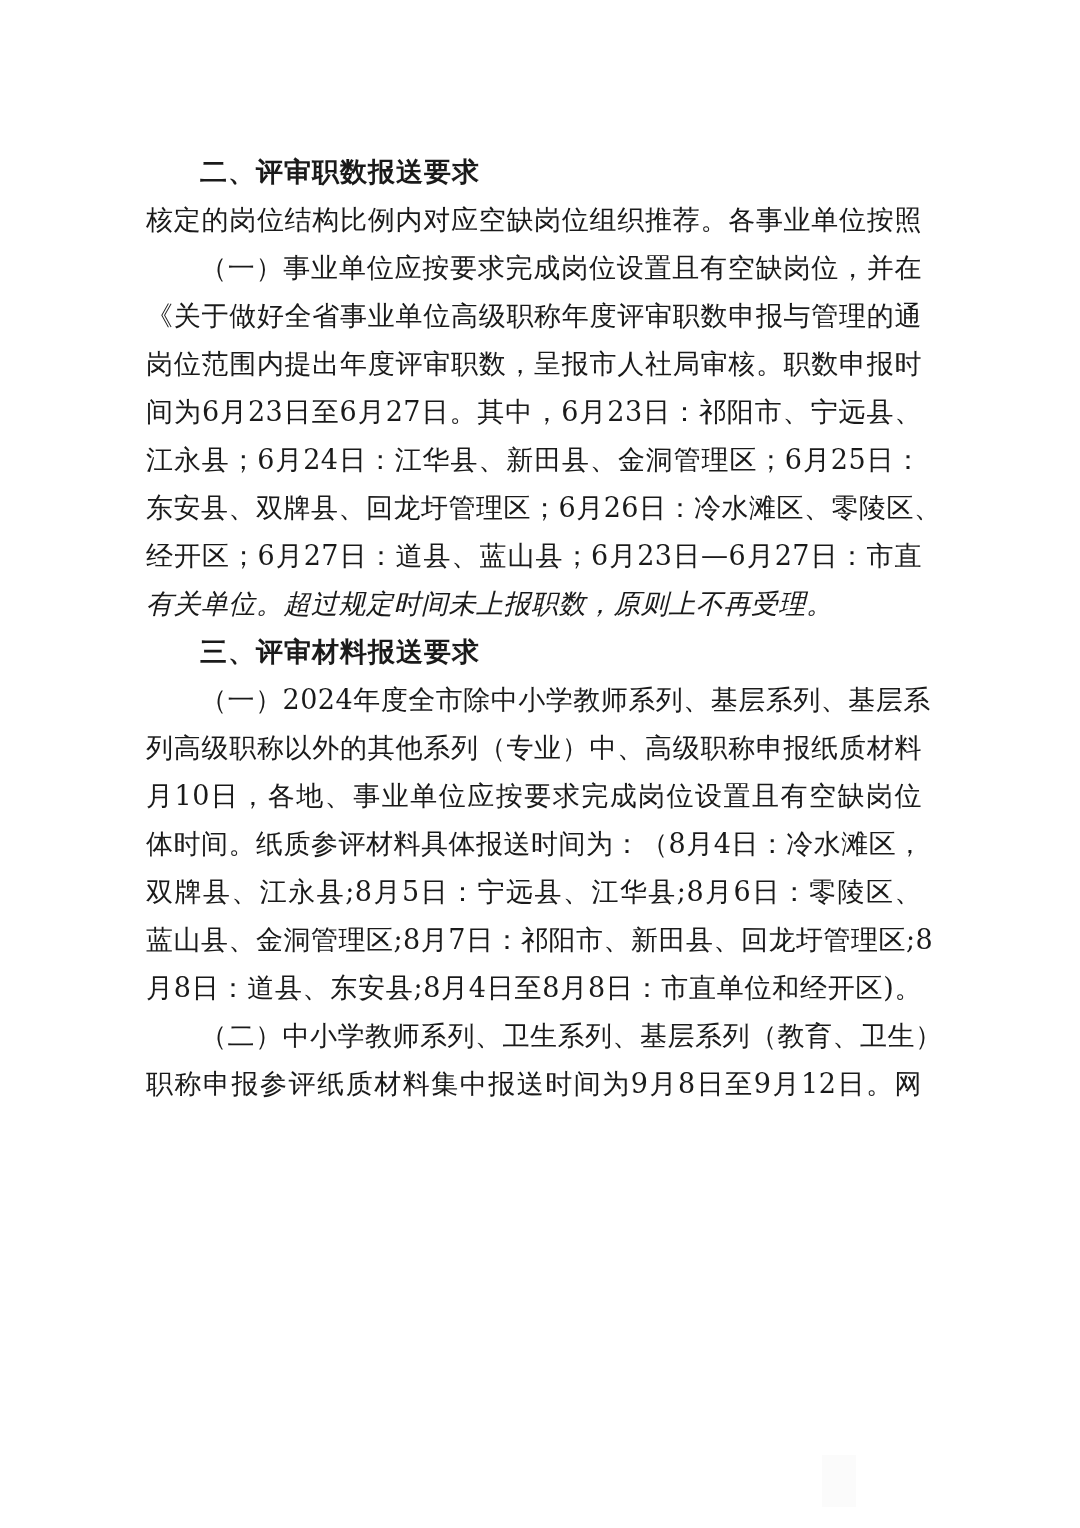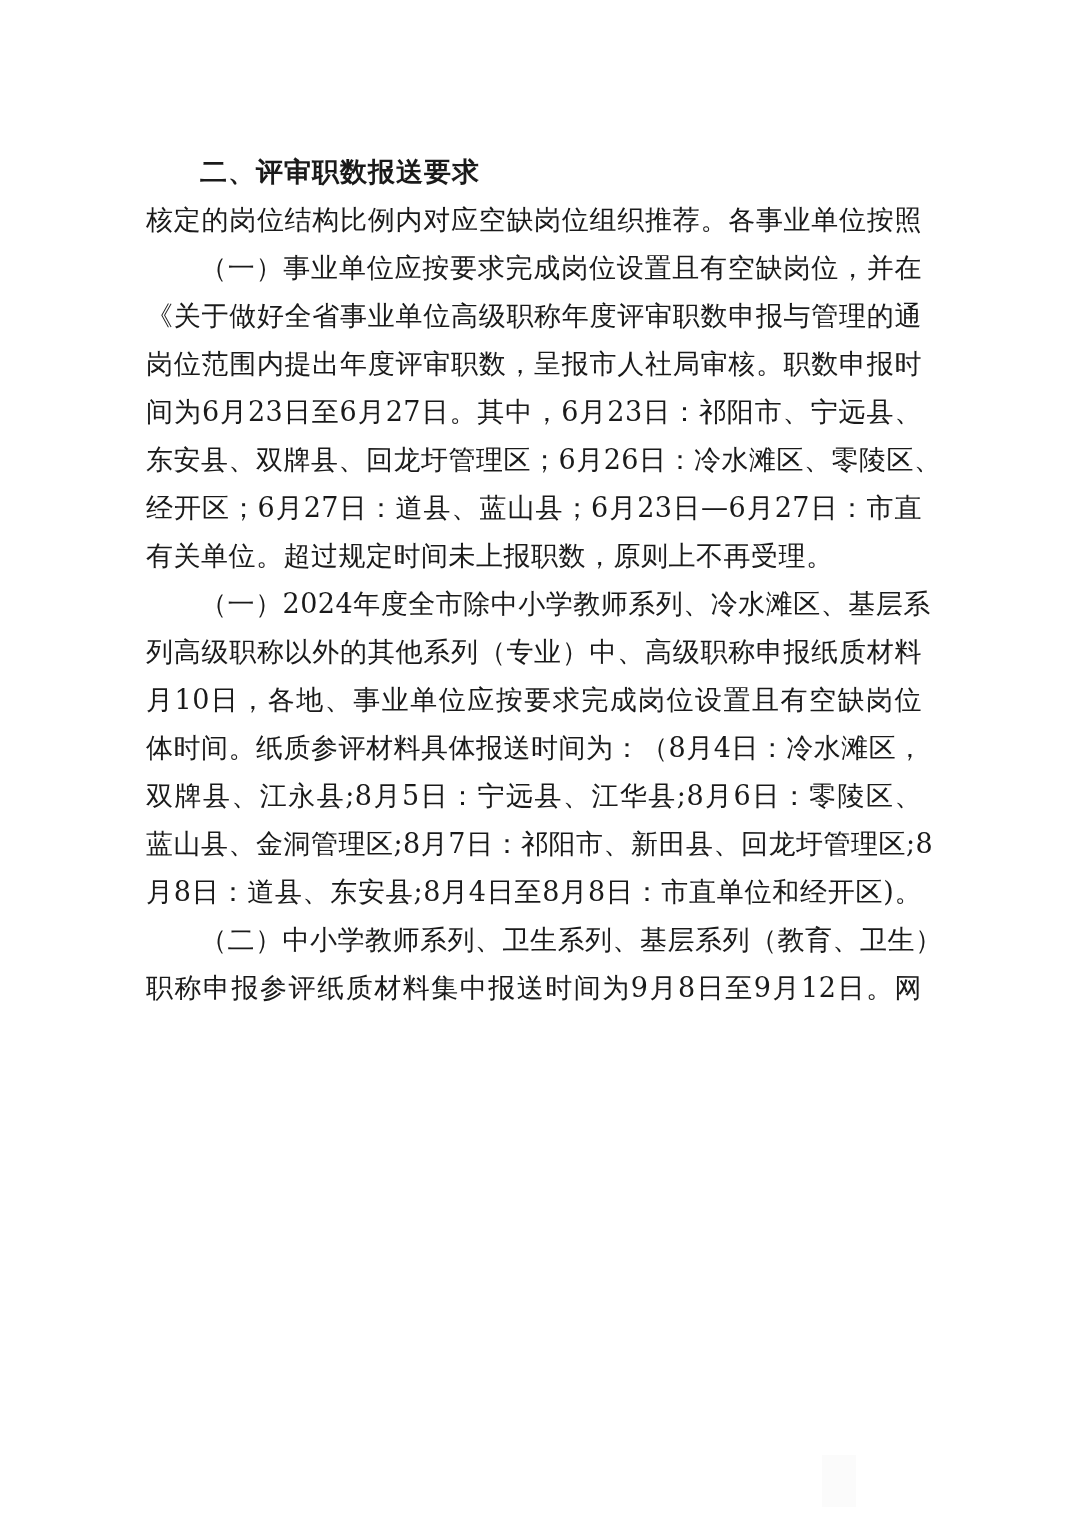--- a/index.html
+++ b/index.html
@@ -26,20 +26,21 @@
       height: 48px;
       line-height: 48px;
       font-size: 27px;
       white-space: nowrap;
       text-align: justify;
       text-align-last: justify;
       letter-spacing: 0.5px;
     }
     .line.last {
       text-align-last: left;
+      font-style: italic;
     }
     .heading {
       height: 48px;
       line-height: 48px;
       font-size: 27px;
       font-weight: bold;
       font-family: "DejaVu Sans", "Liberation Sans", sans-serif;
       padding-left: 54px;
       white-space: nowrap;
       letter-spacing: 1px;
@@ -62,29 +63,31 @@
 <div class="page">
 
   <div class="heading">二、评审职数报送要求</div>
 
   <div>
     <div class="line">核定的岗位结构比例内对应空缺岗位组织推荐。各事业单位按照</div>
     <div class="line indent">（一）事业单位应按要求完成岗位设置且有空缺岗位，并在</div>
     <div class="line">《关于做好全省事业单位高级职称年度评审职数申报与管理的通</div>
     <div class="line">岗位范围内提出年度评审职数，呈报市人社局审核。职数申报时</div>
     <div class="line">间为6月23日至6月27日。其中，6月23日：祁阳市、宁远县、</div>
+    <div class="line">江永县；6月24日：江华县、新田县、金洞管理区；6月25日：</div>
     <div class="line">东安县、双牌县、回龙圩管理区；6月26日：冷水滩区、零陵区、</div>
     <div class="line">经开区；6月27日：道县、蓝山县；6月23日—6月27日：市直</div>
     <div class="line last">有关单位。超过规定时间未上报职数，原则上不再受理。</div>
   </div>
 
 
+  <div class="heading">三、评审材料报送要求</div>
 
   <div>
-    <div class="line indent">（一）2024年度全市除中小学教师系列、冷水滩区、基层系</div>
+    <div class="line indent">（一）2024年度全市除中小学教师系列、基层系列、基层系</div>
     <div class="line">列高级职称以外的其他系列（专业）中、高级职称申报纸质材料</div>
     <div class="line">月10日，各地、事业单位应按要求完成岗位设置且有空缺岗位</div>
     <div class="line">体时间。纸质参评材料具体报送时间为：（8月4日：冷水滩区，</div>
     <div class="line">双牌县、江永县;8月5日：宁远县、江华县;8月6日：零陵区、</div>
     <div class="line">蓝山县、金洞管理区;8月7日：祁阳市、新田县、回龙圩管理区;8</div>
     <div class="line">月8日：道县、东安县;8月4日至8月8日：市直单位和经开区)。</div>
   </div>
 
   <div>
     <div class="line indent">（二）中小学教师系列、卫生系列、基层系列（教育、卫生）</div>

